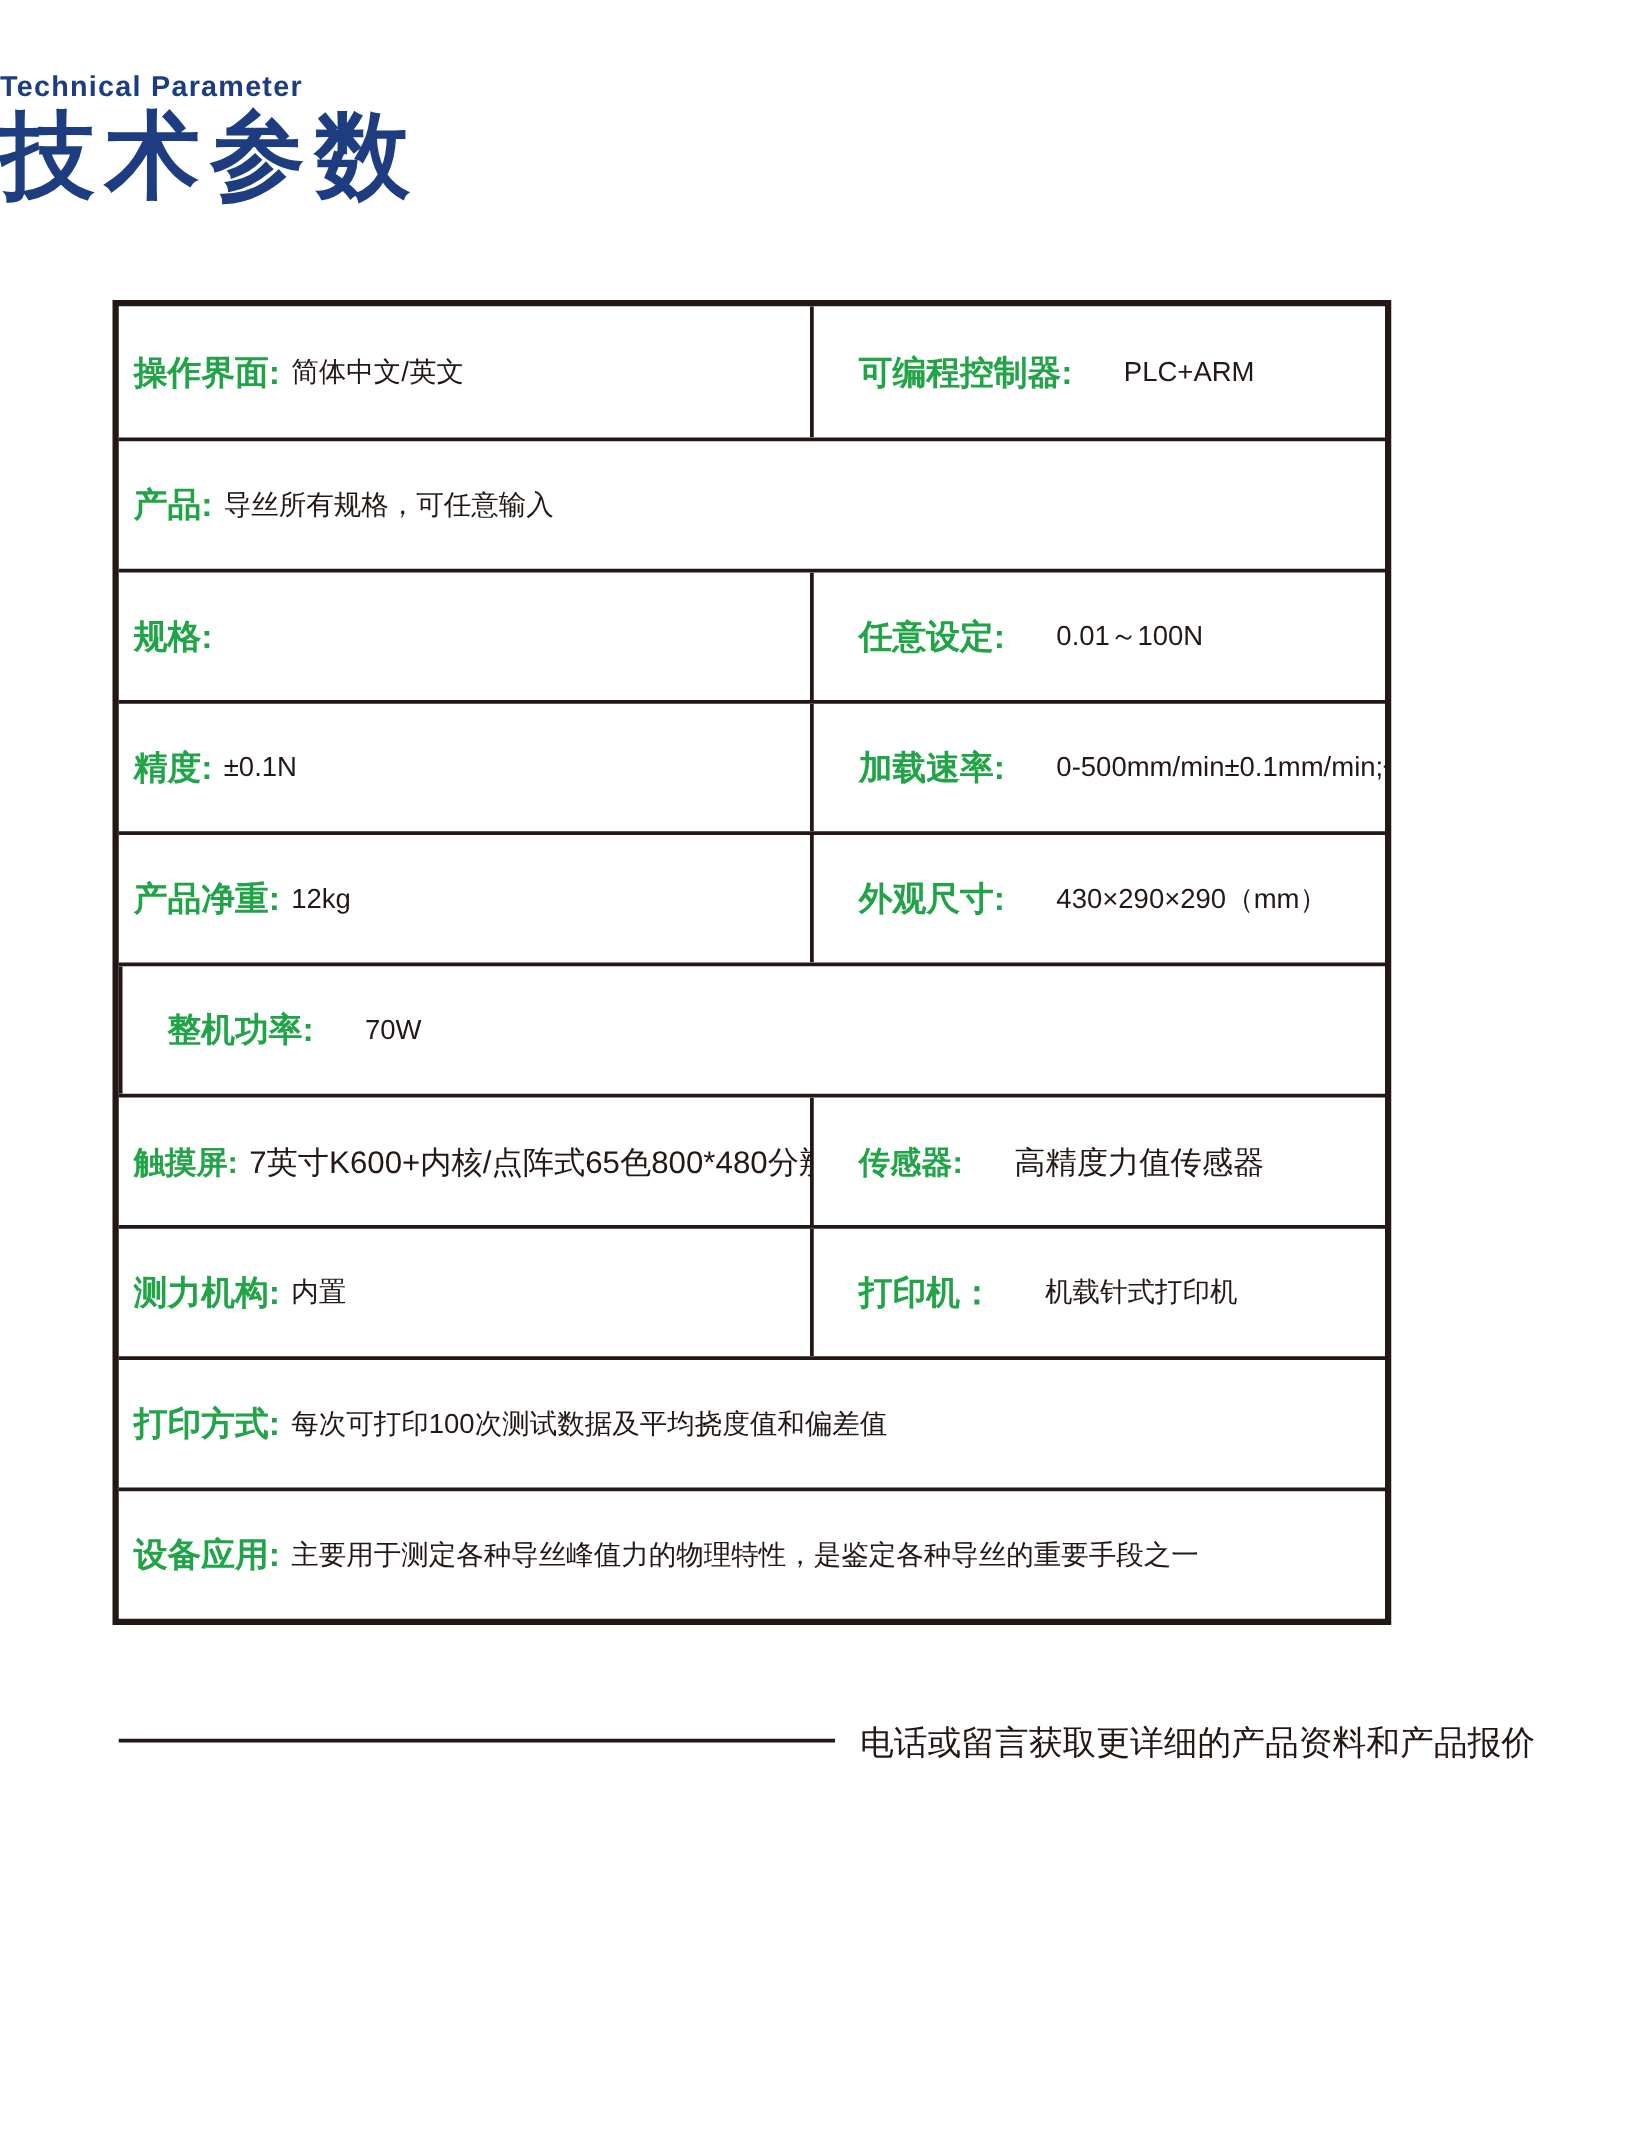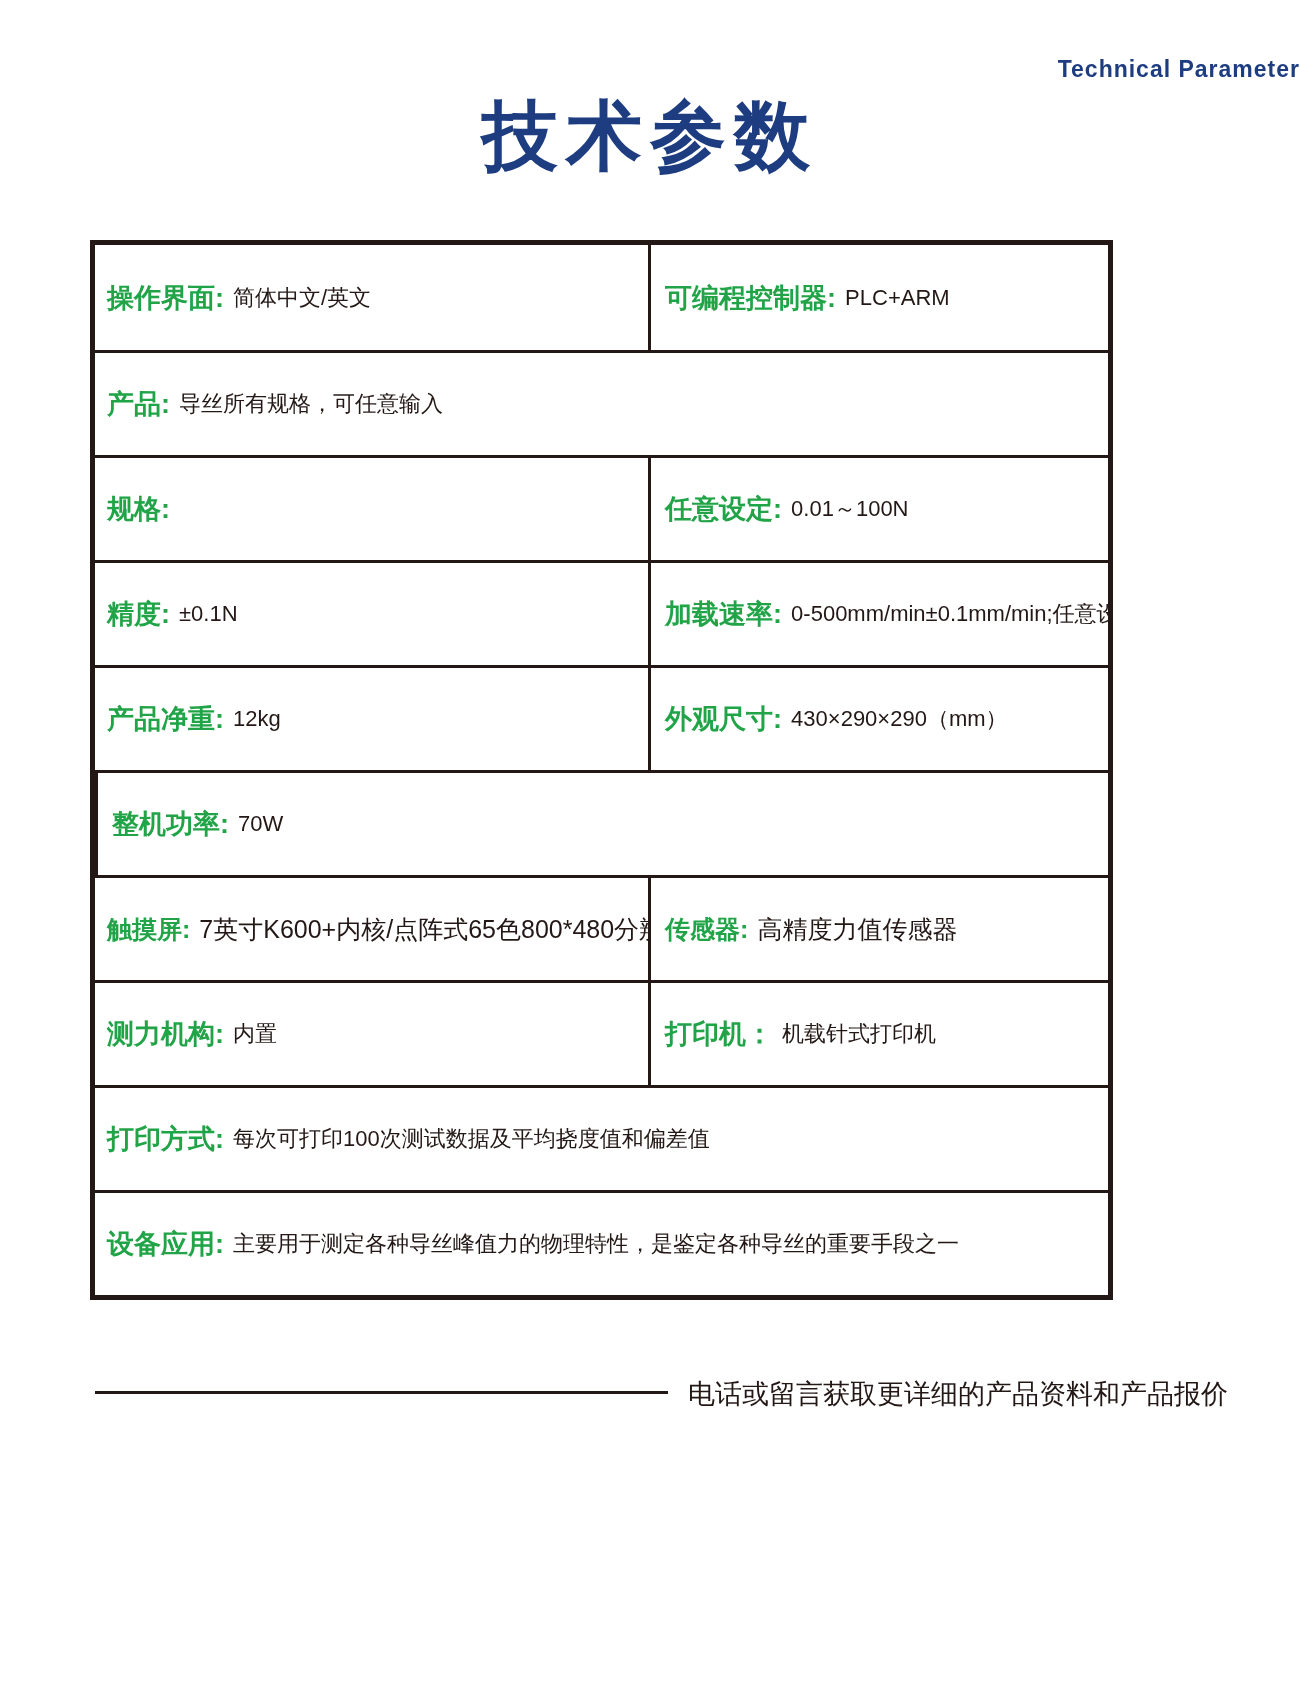--- a/index.html
+++ b/index.html
@@ -17,32 +17,32 @@
     width:1300px;
     height:1707px;
     background:#ffffff;
     overflow:hidden;
   }
   .subtitle{
     position:absolute;
     top:56px;
     left:0;
     width:100%;
-    text-align:right;
+    text-align:left;
     font-size:23px;
     font-weight:bold;
     color:var(--accent-blue);
     letter-spacing:1px;
   }
   .title{
     position:absolute;
-    top:86px;
+    top:74px;
     left:0;
     width:100%;
-    text-align:center;
+    text-align:left;
     font-size:76px;
     font-weight:900;
     color:var(--accent-blue);
     letter-spacing:8px;
   }
   .param-table{
     position:absolute;
     left:90px;
     top:240px;
     width:1023px;
@@ -63,21 +63,22 @@
     overflow:hidden;
     white-space:nowrap;
   }
   .cell.left-col{
     width:54.6%;
     padding-left:12px;
   }
   .cell.right-col{
     flex:1;
     border-left:3px solid var(--ink);
-    padding-left:14px;
+    padding-left:36px;
+    gap:32px;
   }
   .cell.full{
     width:100%;
     padding-left:12px;
   }
   .label{
     color:var(--label-green);
     font-weight:bold;
     font-size:27px;
     flex-shrink:0;

